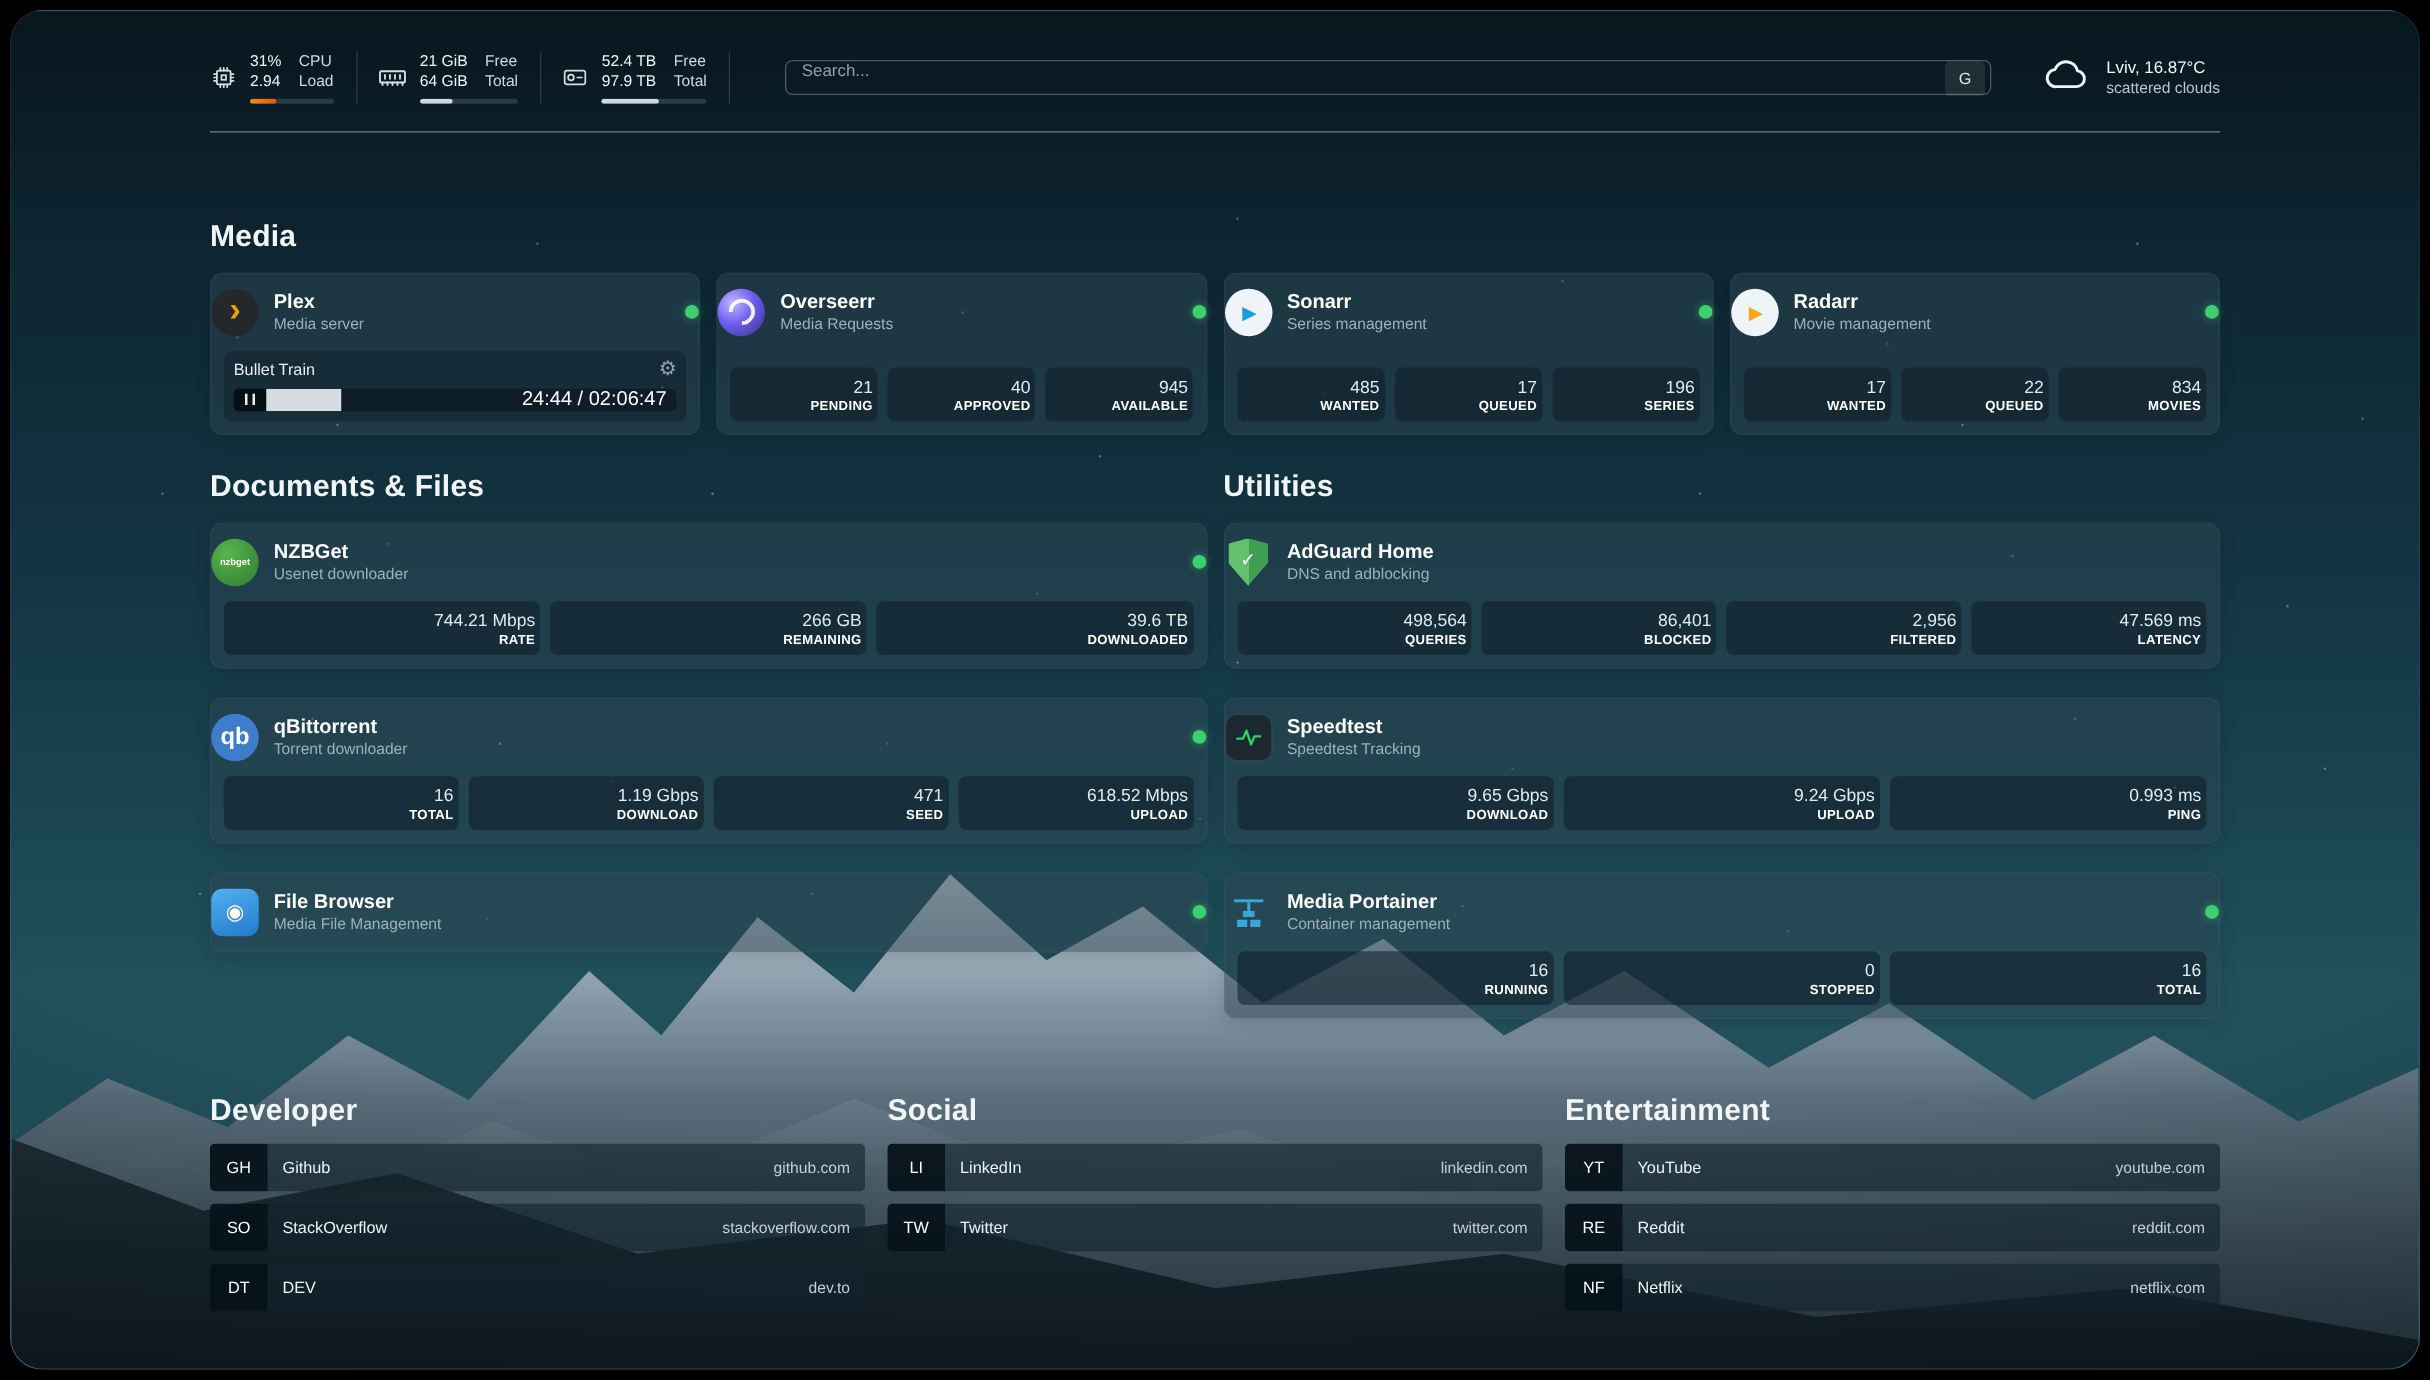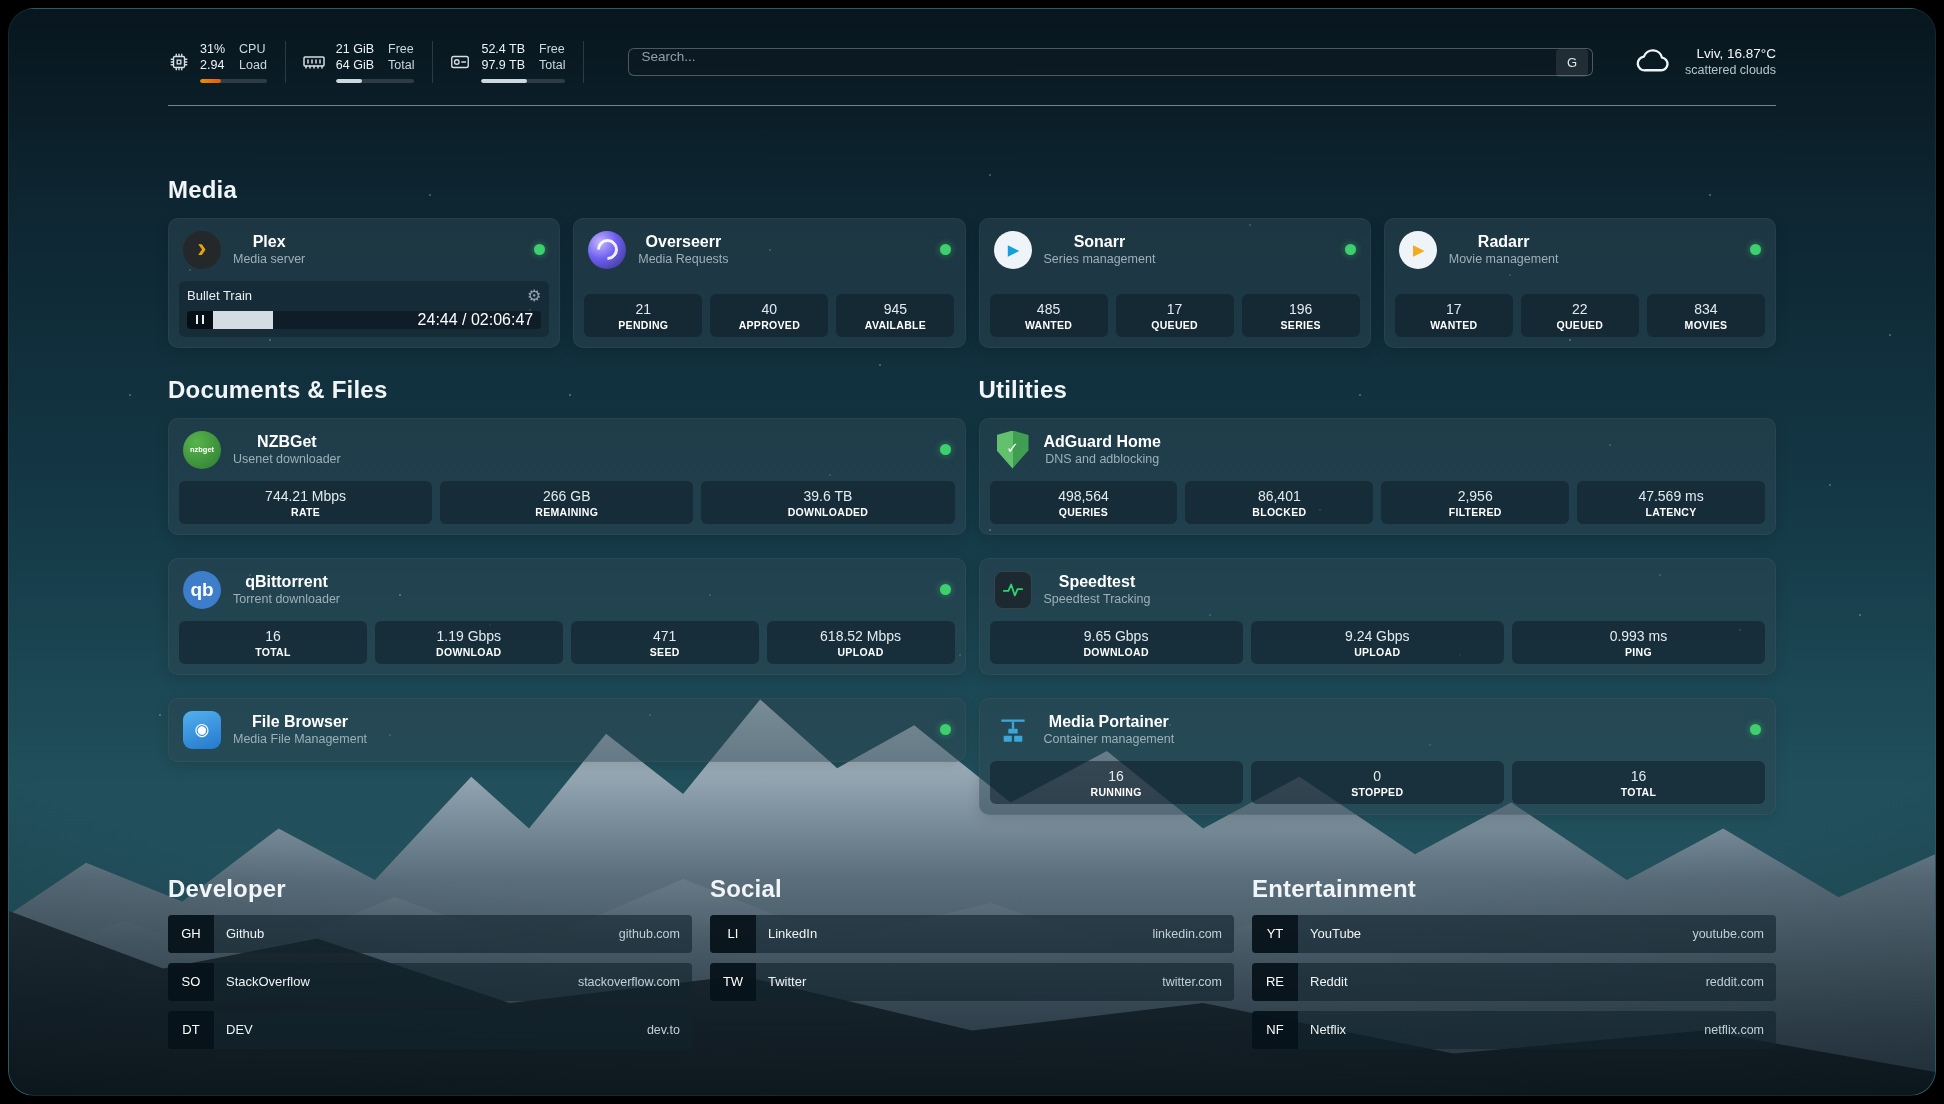--- a/index.html
+++ b/index.html
@@ -62,41 +62,41 @@
   .m-fill.cpu { background:linear-gradient(90deg,#f08c00,#e8590c); }
   .search { flex:1; display:flex; align-items:flex-start; margin:0 42px 0 28px; height:28px;
     background:rgba(12,26,34,.55); border:1px solid rgba(255,255,255,.28); border-radius:6px; padding:0 4px 0 12px; }
   .search input { flex:1; background:transparent; border:none; outline:none; color:#e8eef1; font-size:13.5px;
     font-family:inherit; }
   .search input::placeholder { color:#8fa1ab; }
   .gbtn { width:32px; height:28px; border:none; border-radius:4px; background:rgba(255,255,255,.09);
     color:#dfe6ea; font-size:13px; font-family:inherit; cursor:pointer; }
   .weather { display:flex; align-items:center; gap:12px; }
   .w-txt { line-height:1.3; }
-  .w-loc { font-size:13.5px; color:#f2f6f8;text-align:right; }
+  .w-loc { font-size:13.5px; color:#f2f6f8; }
   .w-cond { font-size:12.5px; color:#b7c4cc; }
   .divider { margin-top:22px; border-bottom:1px solid rgba(226,234,239,.5); }
 
   
   .section-title { font-size:24px; font-weight:600; color:#f1f5f7; letter-spacing:.2px; }
   .media-section { margin-top:70px; }
   .media-grid { margin-top:14px; display:grid; grid-template-columns:repeat(4,1fr); gap:13px; }
 
   .card { background:rgba(44,70,82,.5); border:1px solid rgba(255,255,255,.045); border-radius:10px;
     display:flex; flex-direction:column; box-shadow:0 4px 14px rgba(0,0,0,.12); }
-  .card-head { display:flex; align-items:center; gap:12px; padding:12px 14px;text-align:center; }
+  .card-head { display:flex; align-items:center; gap:12px; padding:12px 0; }
   .icon { width:38px; height:38px; flex:none; display:flex; align-items:center; justify-content:center; position:relative; }
   .circle { border-radius:50%; }
   .names { display:flex; flex-direction:column; line-height:1.25; }
   .n { font-size:16px; font-weight:600; color:#ffffff; }
   .s { font-size:12.5px; color:#9db0ba; }
   .dot { margin-left:auto; width:11px; height:11px; border-radius:50%; background:#3ecf6e;
     box-shadow:0 0 7px rgba(62,207,110,.55); flex:none; }
   .stats { display:flex; gap:8px; padding:0 10px 10px; margin-top:auto; }
-  .stat { flex:1; background:rgba(14,30,40,.55); border-radius:6px; text-align:center; padding:7px 4px 6px;
+  .stat { flex:1; background:rgba(14,30,40,.55); border-radius:6px; text-align:right; padding:7px 4px 6px;
     display:flex; flex-direction:column; gap:2px; }
   .stat .v { font-size:14px; color:#e3ebef; }
   .stat .l { font-size:10.5px; font-weight:700; color:#ffffff; letter-spacing:.3px; }
 
   
   .plex-body { margin:0 10px 10px; margin-top:auto; background:rgba(13,28,37,.45); border-radius:6px; padding:7px 8px 8px; }
   .np-row { display:flex; align-items:center; }
   .np-title { font-size:13px; color:#e9eff2; }
   .gear { margin-left:auto; color:#8fa3ad; font-size:16px; line-height:1; cursor:pointer; }
   .progress { position:relative; margin-top:7px; height:18px; border-radius:4px; background:rgba(10,22,30,.65);

